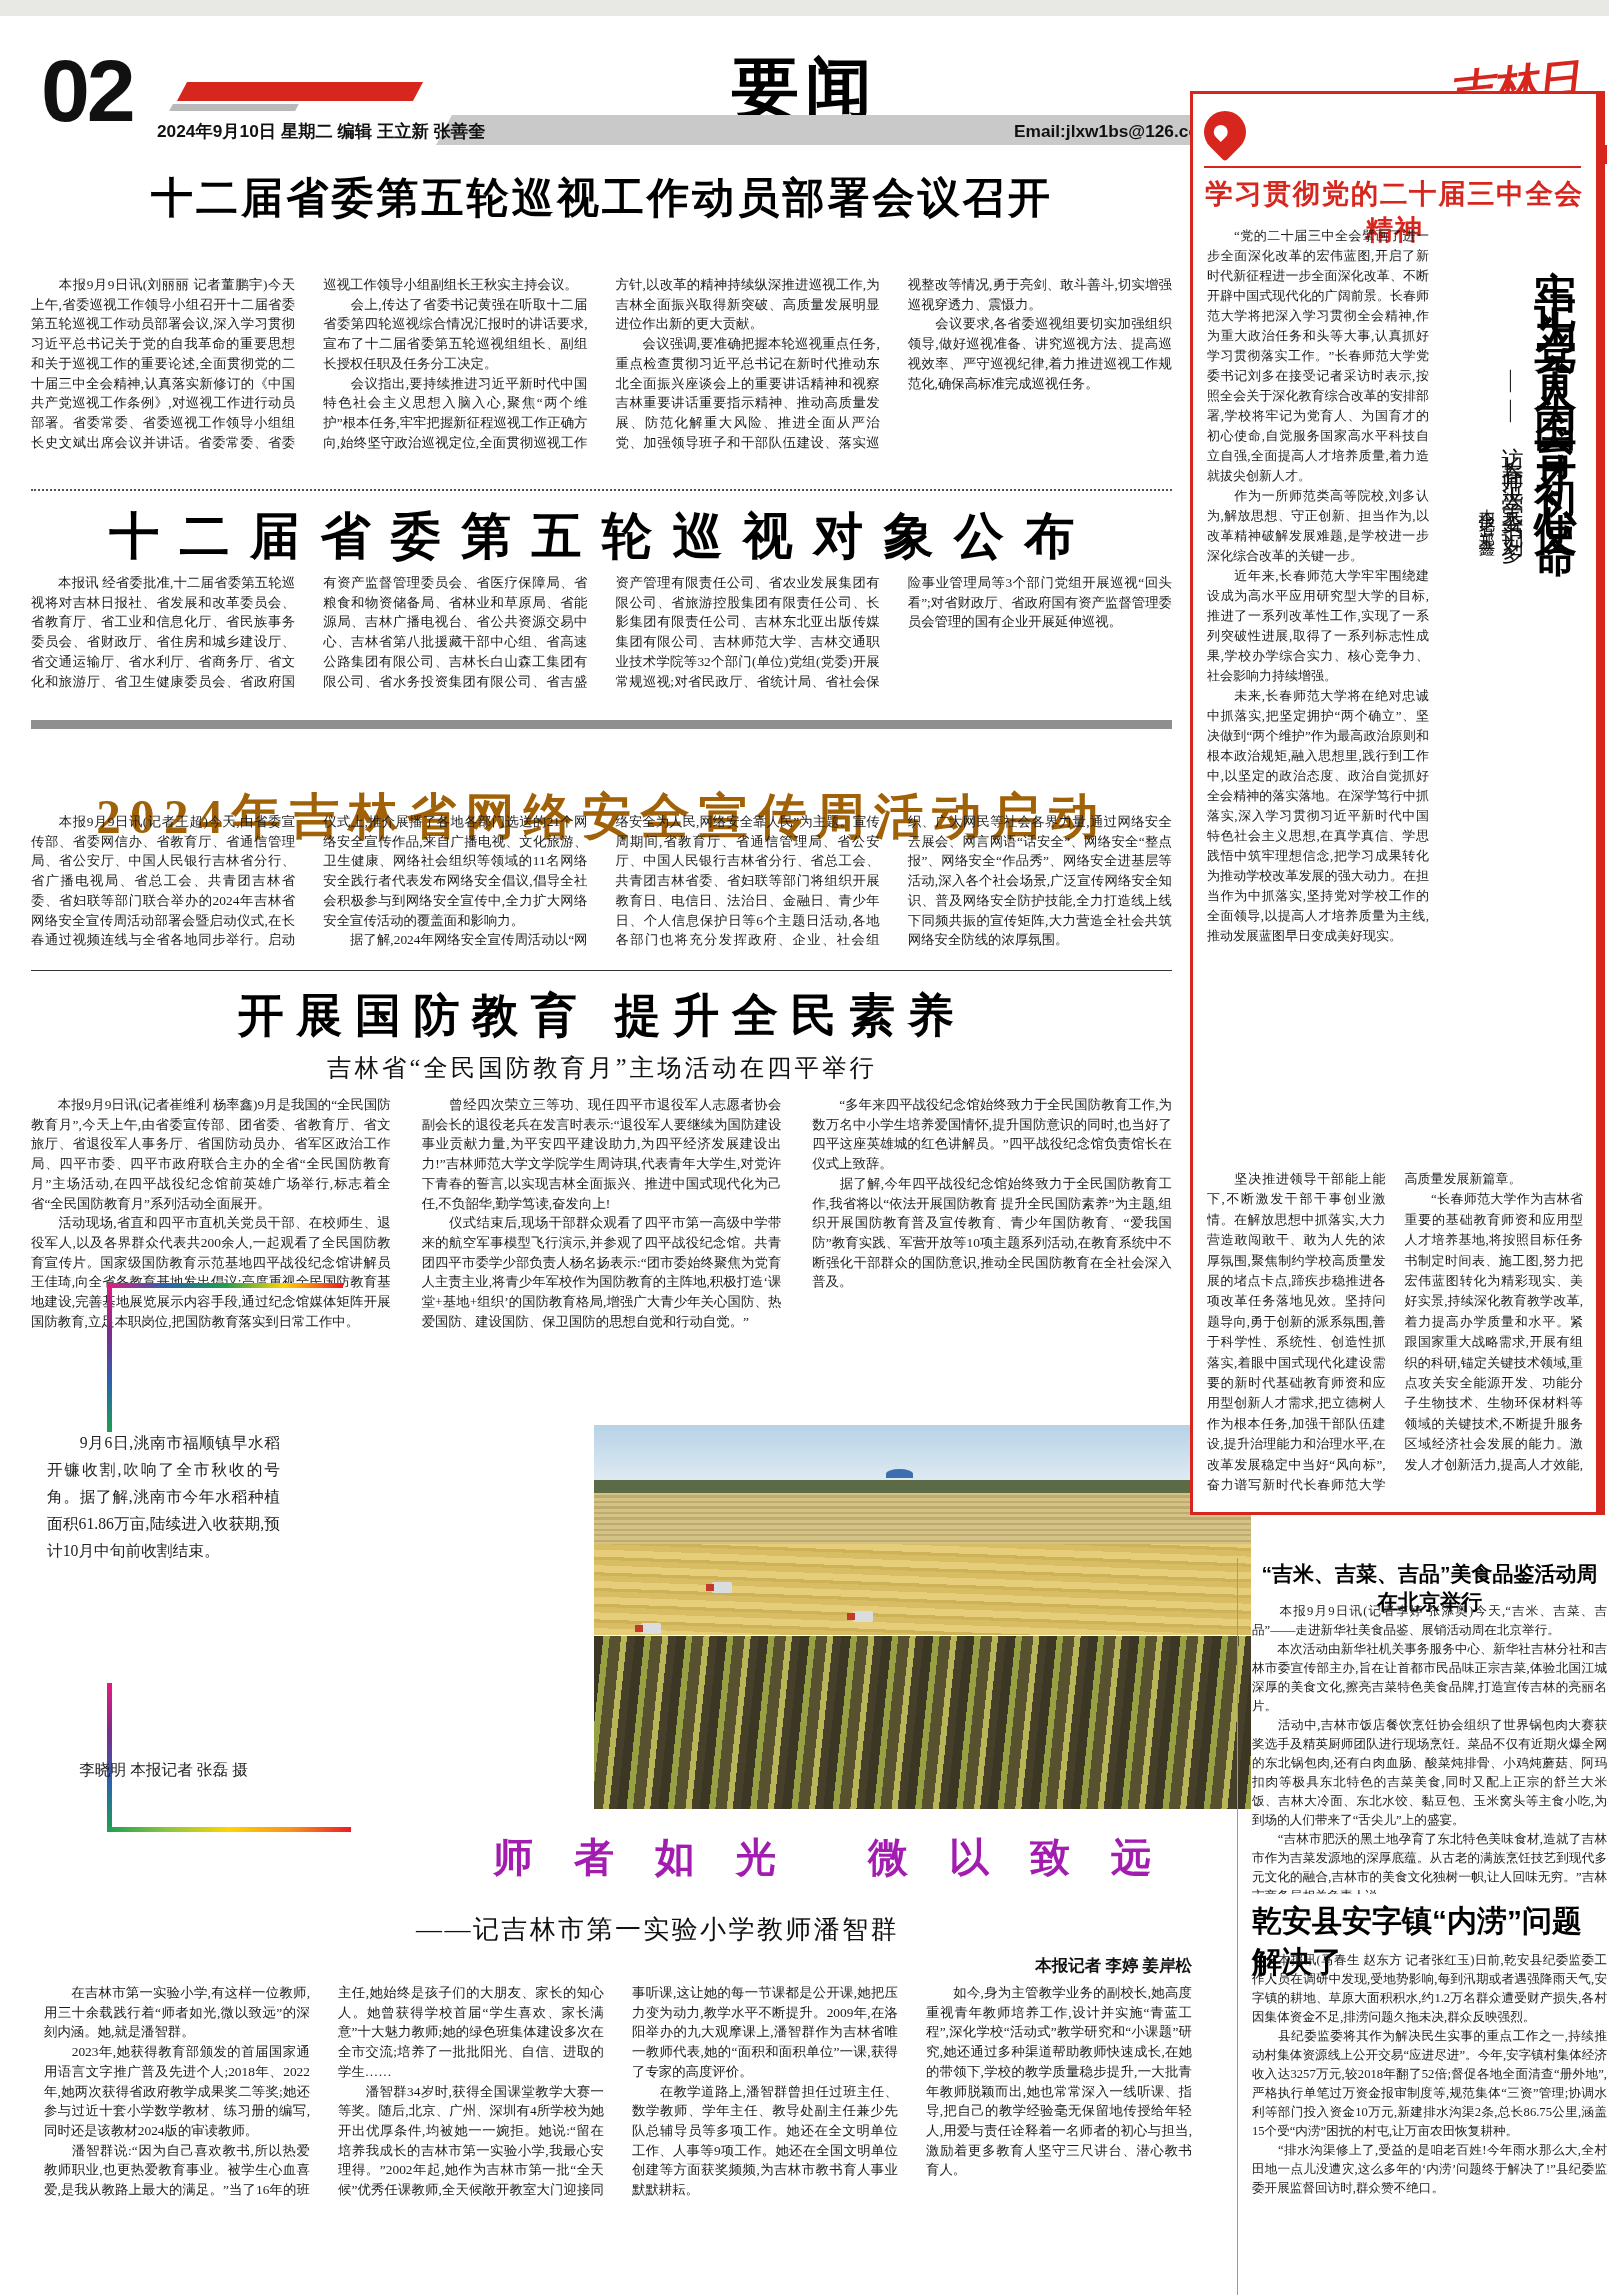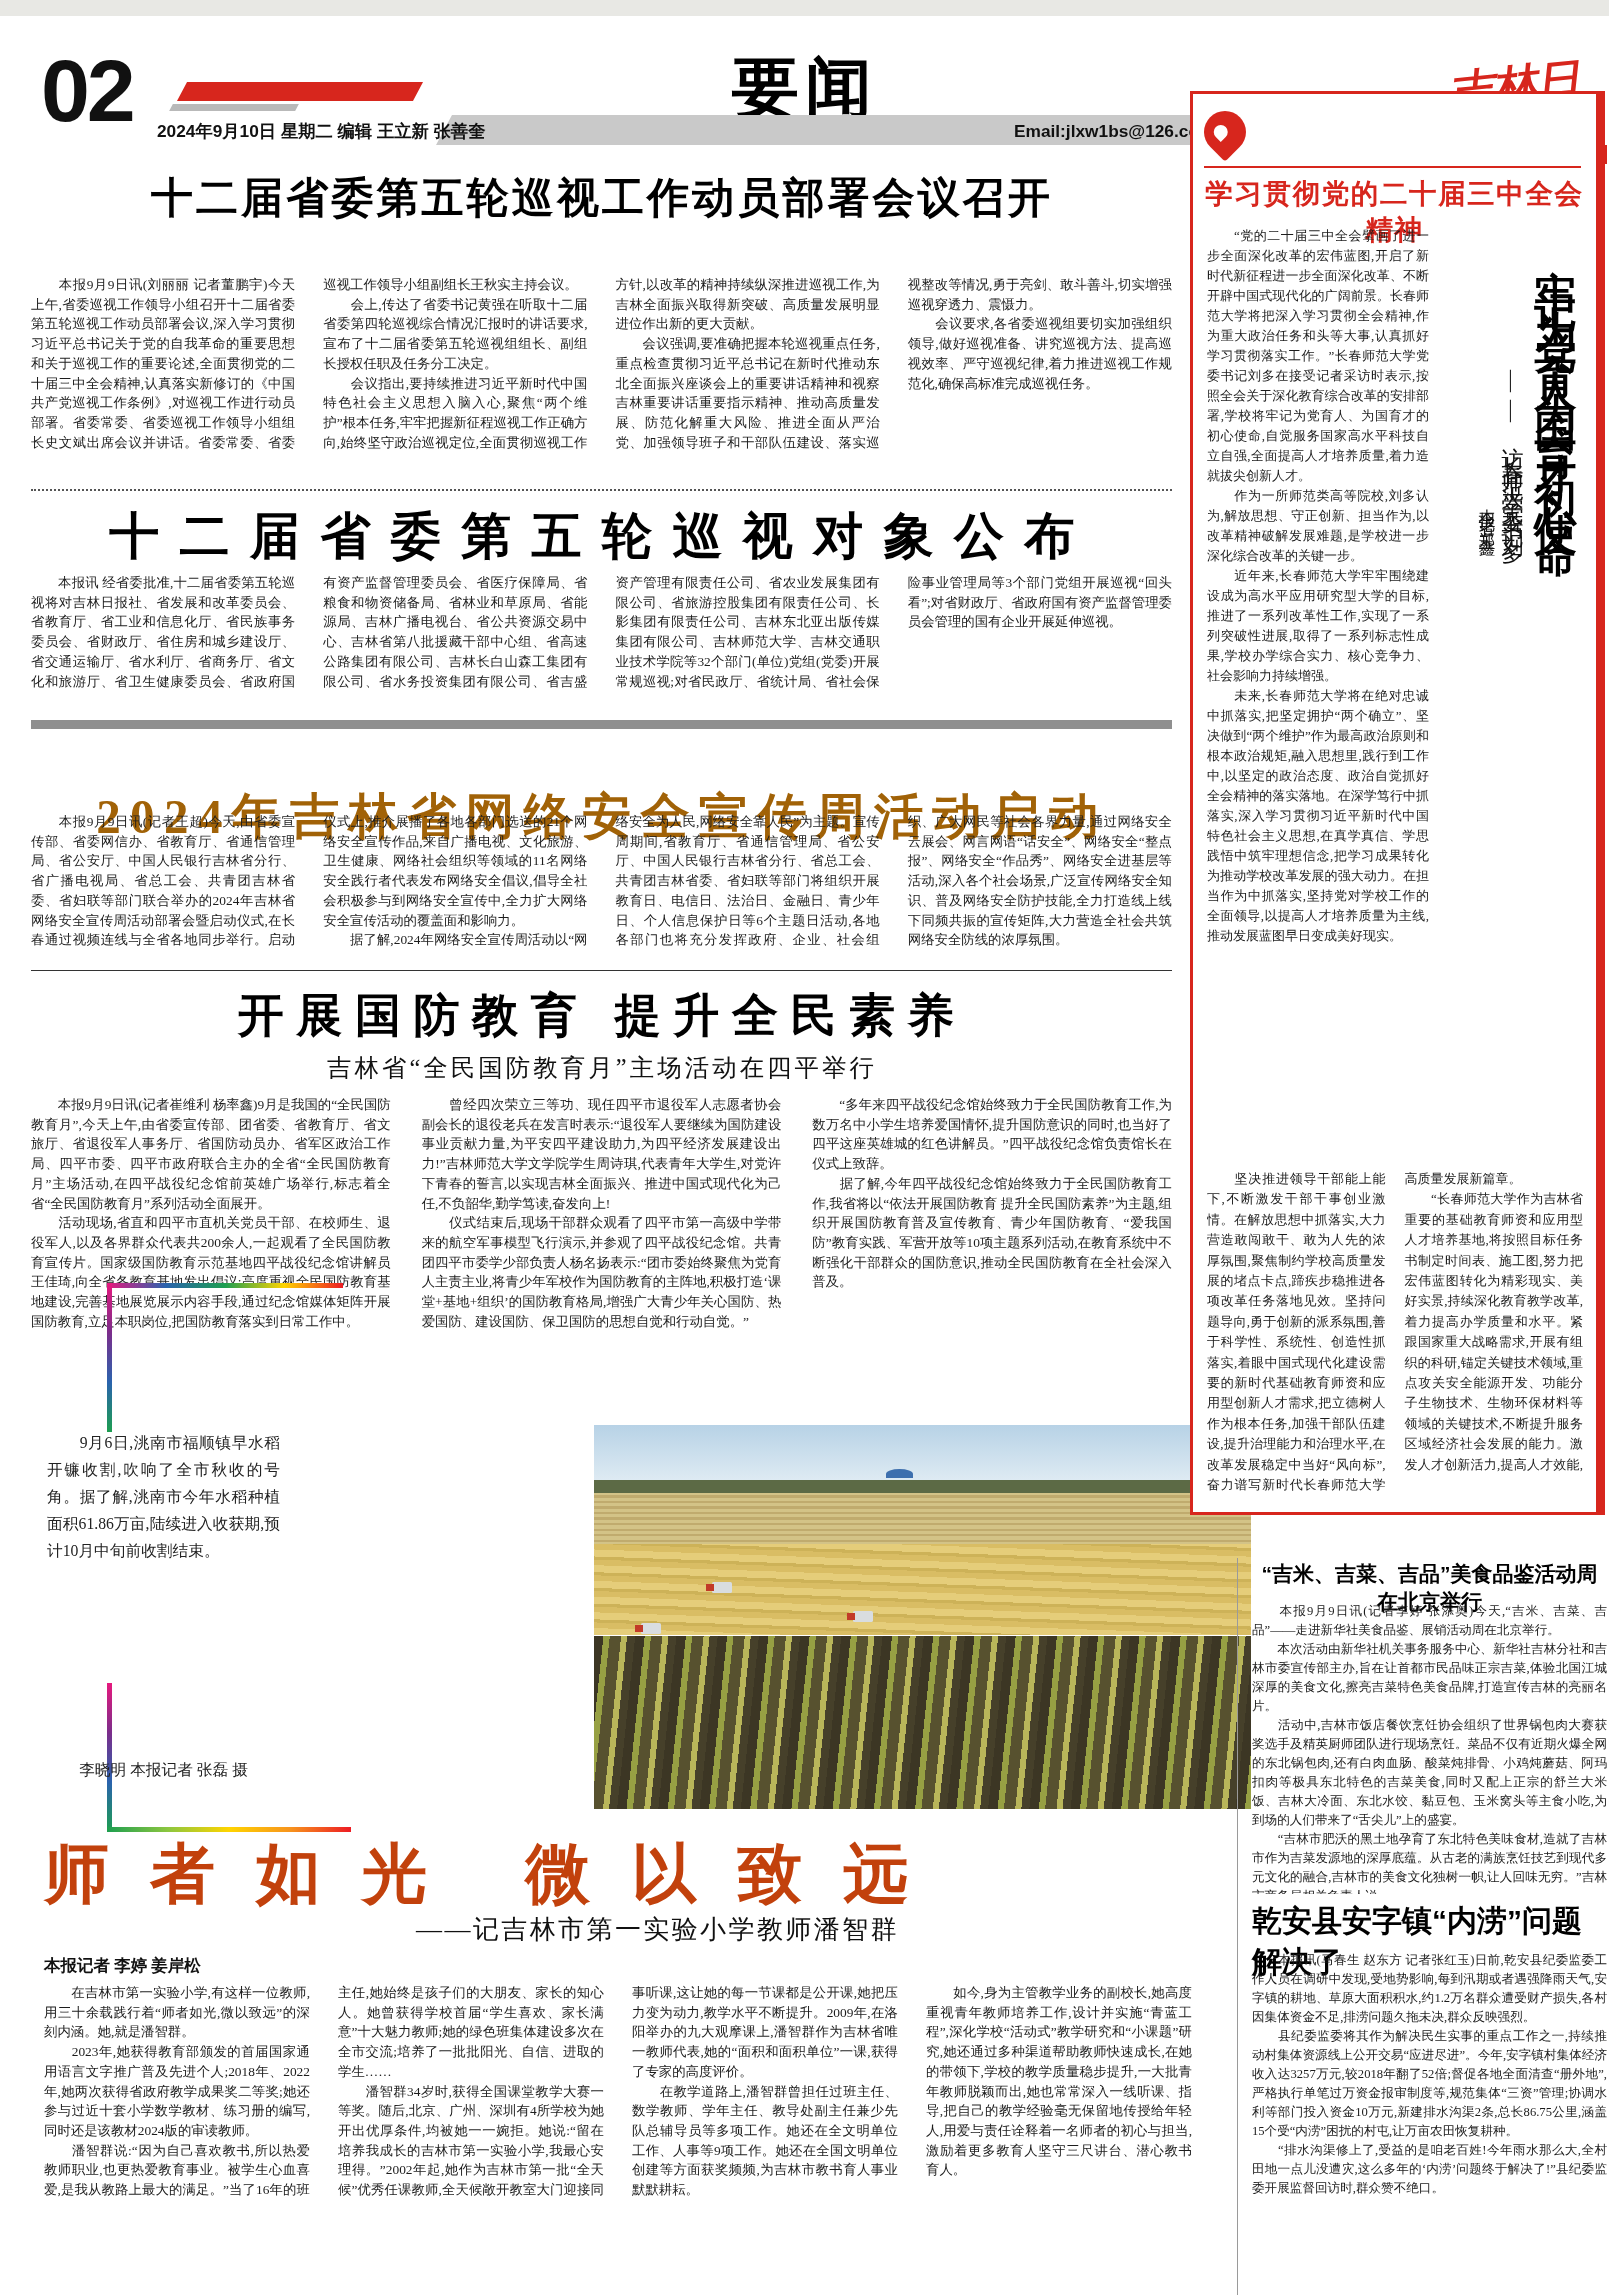--- a/index.html
+++ b/index.html
@@ -55,25 +55,25 @@
            background:repeating-linear-gradient(96deg,#3c3624 0 9.4px,#97a043 9.4px 15.7px,#57512f 15.7px 27px,#b9b65a 27px 33px,#46402a 33px 41px);}
   .harvester{position:absolute;width:20.4px;height:11px;background:#d9dde0;border-radius:1.6px;}
   .harvester:before{content:"";position:absolute;left:-6.3px;top:2.4px;width:7.9px;height:7px;background:#c23a28;}
   .tent{position:absolute;left:292px;top:44px;width:27px;height:9.4px;background:#3d6fae;border-radius:50% 50% 0 0;}
   .bracket{position:absolute;}
   .br-v1{left:107px;top:1267px;width:4.7px;height:149px;background:linear-gradient(180deg,#e6197e,#7b2d8b,#2a63ad,#1d9e50);}
   .br-h1{left:107px;top:1267px;width:236px;height:4.7px;background:linear-gradient(90deg,#e6197e,#2a63ad,#1d9e50,#ffd400,#ed1c24);}
   .br-v2{left:107px;top:1667px;width:4.7px;height:149px;background:linear-gradient(0deg,#1d9e50,#2a63ad,#7b2d8b,#e6197e);}
   .br-h2{left:107px;top:1811px;width:244px;height:4.7px;background:linear-gradient(90deg,#1d9e50,#8cc63f,#ffd400,#f7941d,#ed1c24);}
   
-  .headline5{position:absolute;left:44px;top:1814px;width:1148px;text-align:left;font-size:65px;font-weight:900;
-           font-family:"Liberation Serif",serif;letter-spacing:41px;color:#c2410c;}
+  .headline5{position:absolute;left:44px;top:1814px;width:1148px;text-align:right;font-size:40px;font-weight:900;
+           font-family:"Liberation Serif",serif;letter-spacing:41px;color:#a21caf;}
   .subhead5{position:absolute;left:123px;top:1896px;width:1069px;text-align:center;font-size:26px;
            font-family:"Liberation Serif",serif;letter-spacing:2.4px;color:#111;}
-  .byline5{position:absolute;left:44px;top:1939px;width:1148px;text-align:left;font-size:16.5px;font-weight:700;color:#111;}
+  .byline5{position:absolute;left:44px;top:1939px;width:1148px;text-align:right;font-size:16.5px;font-weight:700;color:#111;}
   
   .ibox{position:absolute;left:1190px;top:75px;width:415px;height:1424px;border:3.1px solid #d7261d;border-right:9.4px solid #d7261d;
         box-sizing:border-box;background:#fff;}
   .ibrand{position:absolute;left:11px;top:7.9px;height:60px;display:flex;align-items:center;}
   .ibrand-icon{width:42px;height:42px;background:#d7261d;border-radius:50% 50% 50% 3.1px;transform:rotate(-45deg);
         position:relative;margin-right:11px;}
   .ibrand-icon:after{content:"";position:absolute;left:11px;top:11px;width:14px;height:14px;background:#fff;
         border-radius:50% 50% 50% 0;}
   .ibrand-text{font-size:49px;font-weight:900;color:#d7261d;font-family:"Liberation Sans",sans-serif;letter-spacing:7.9px;}
   .ibrand-rule{position:absolute;left:11px;top:72px;width:377px;border-top:2.4px solid #d7261d;}

